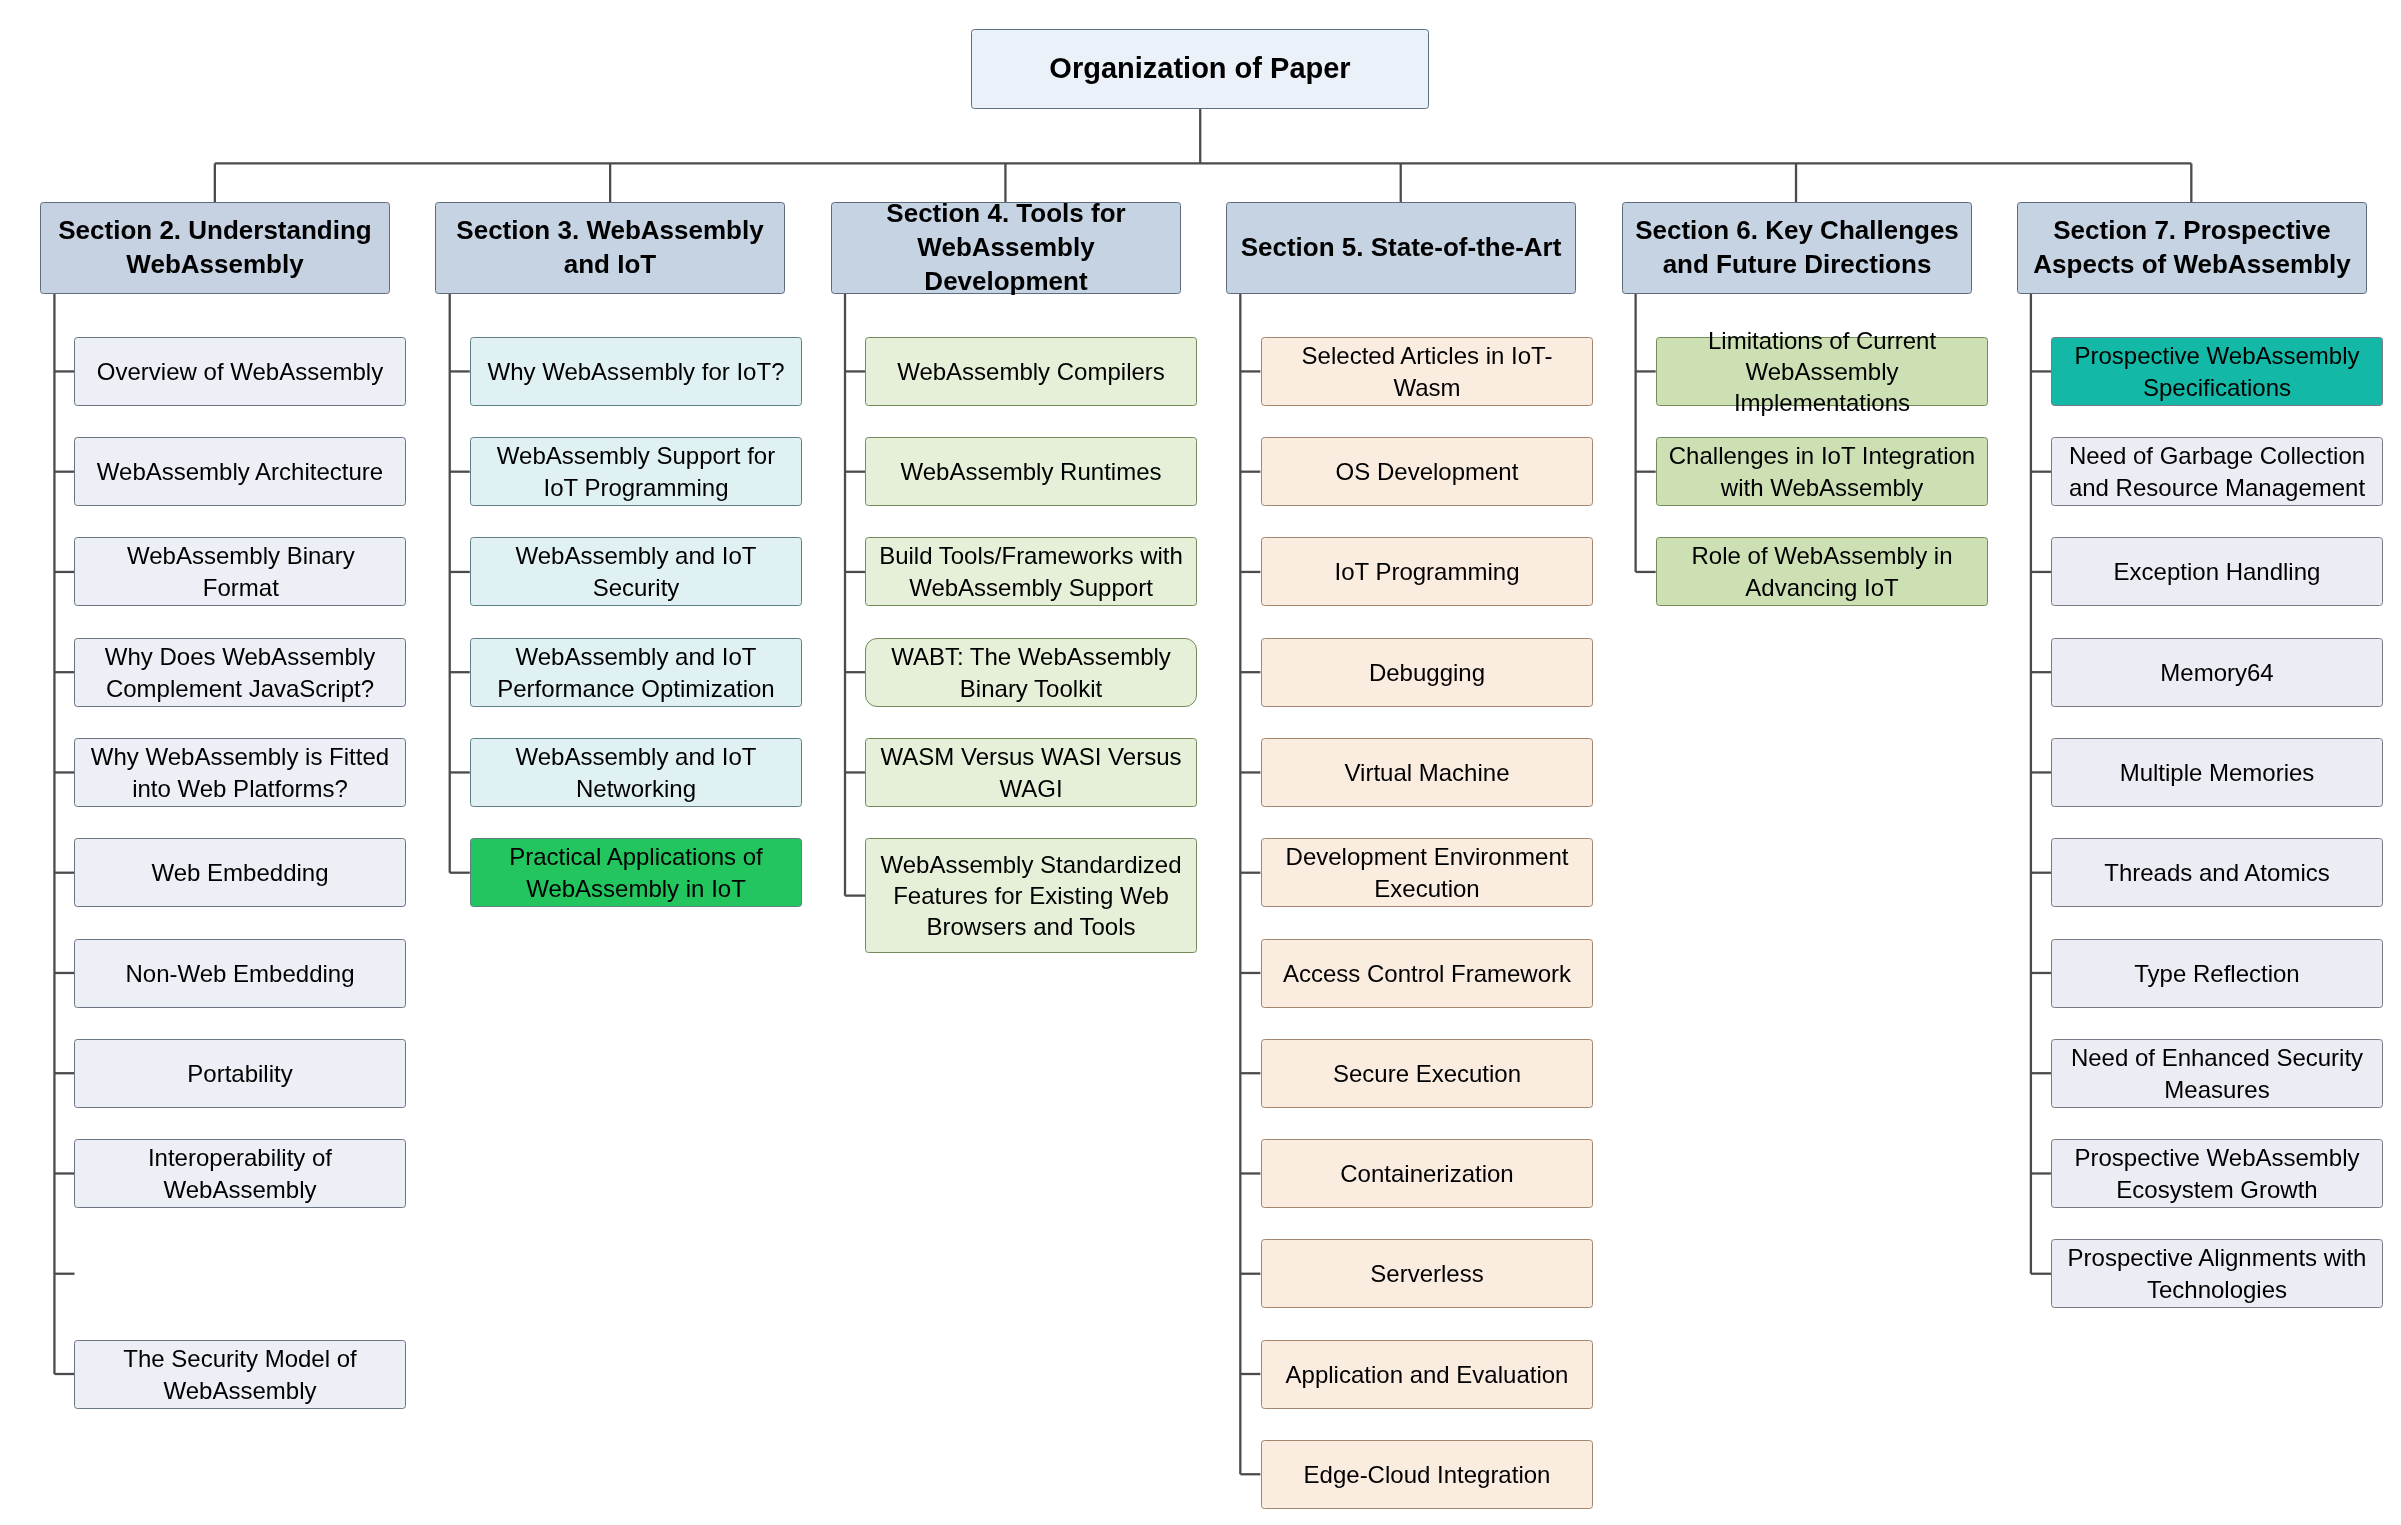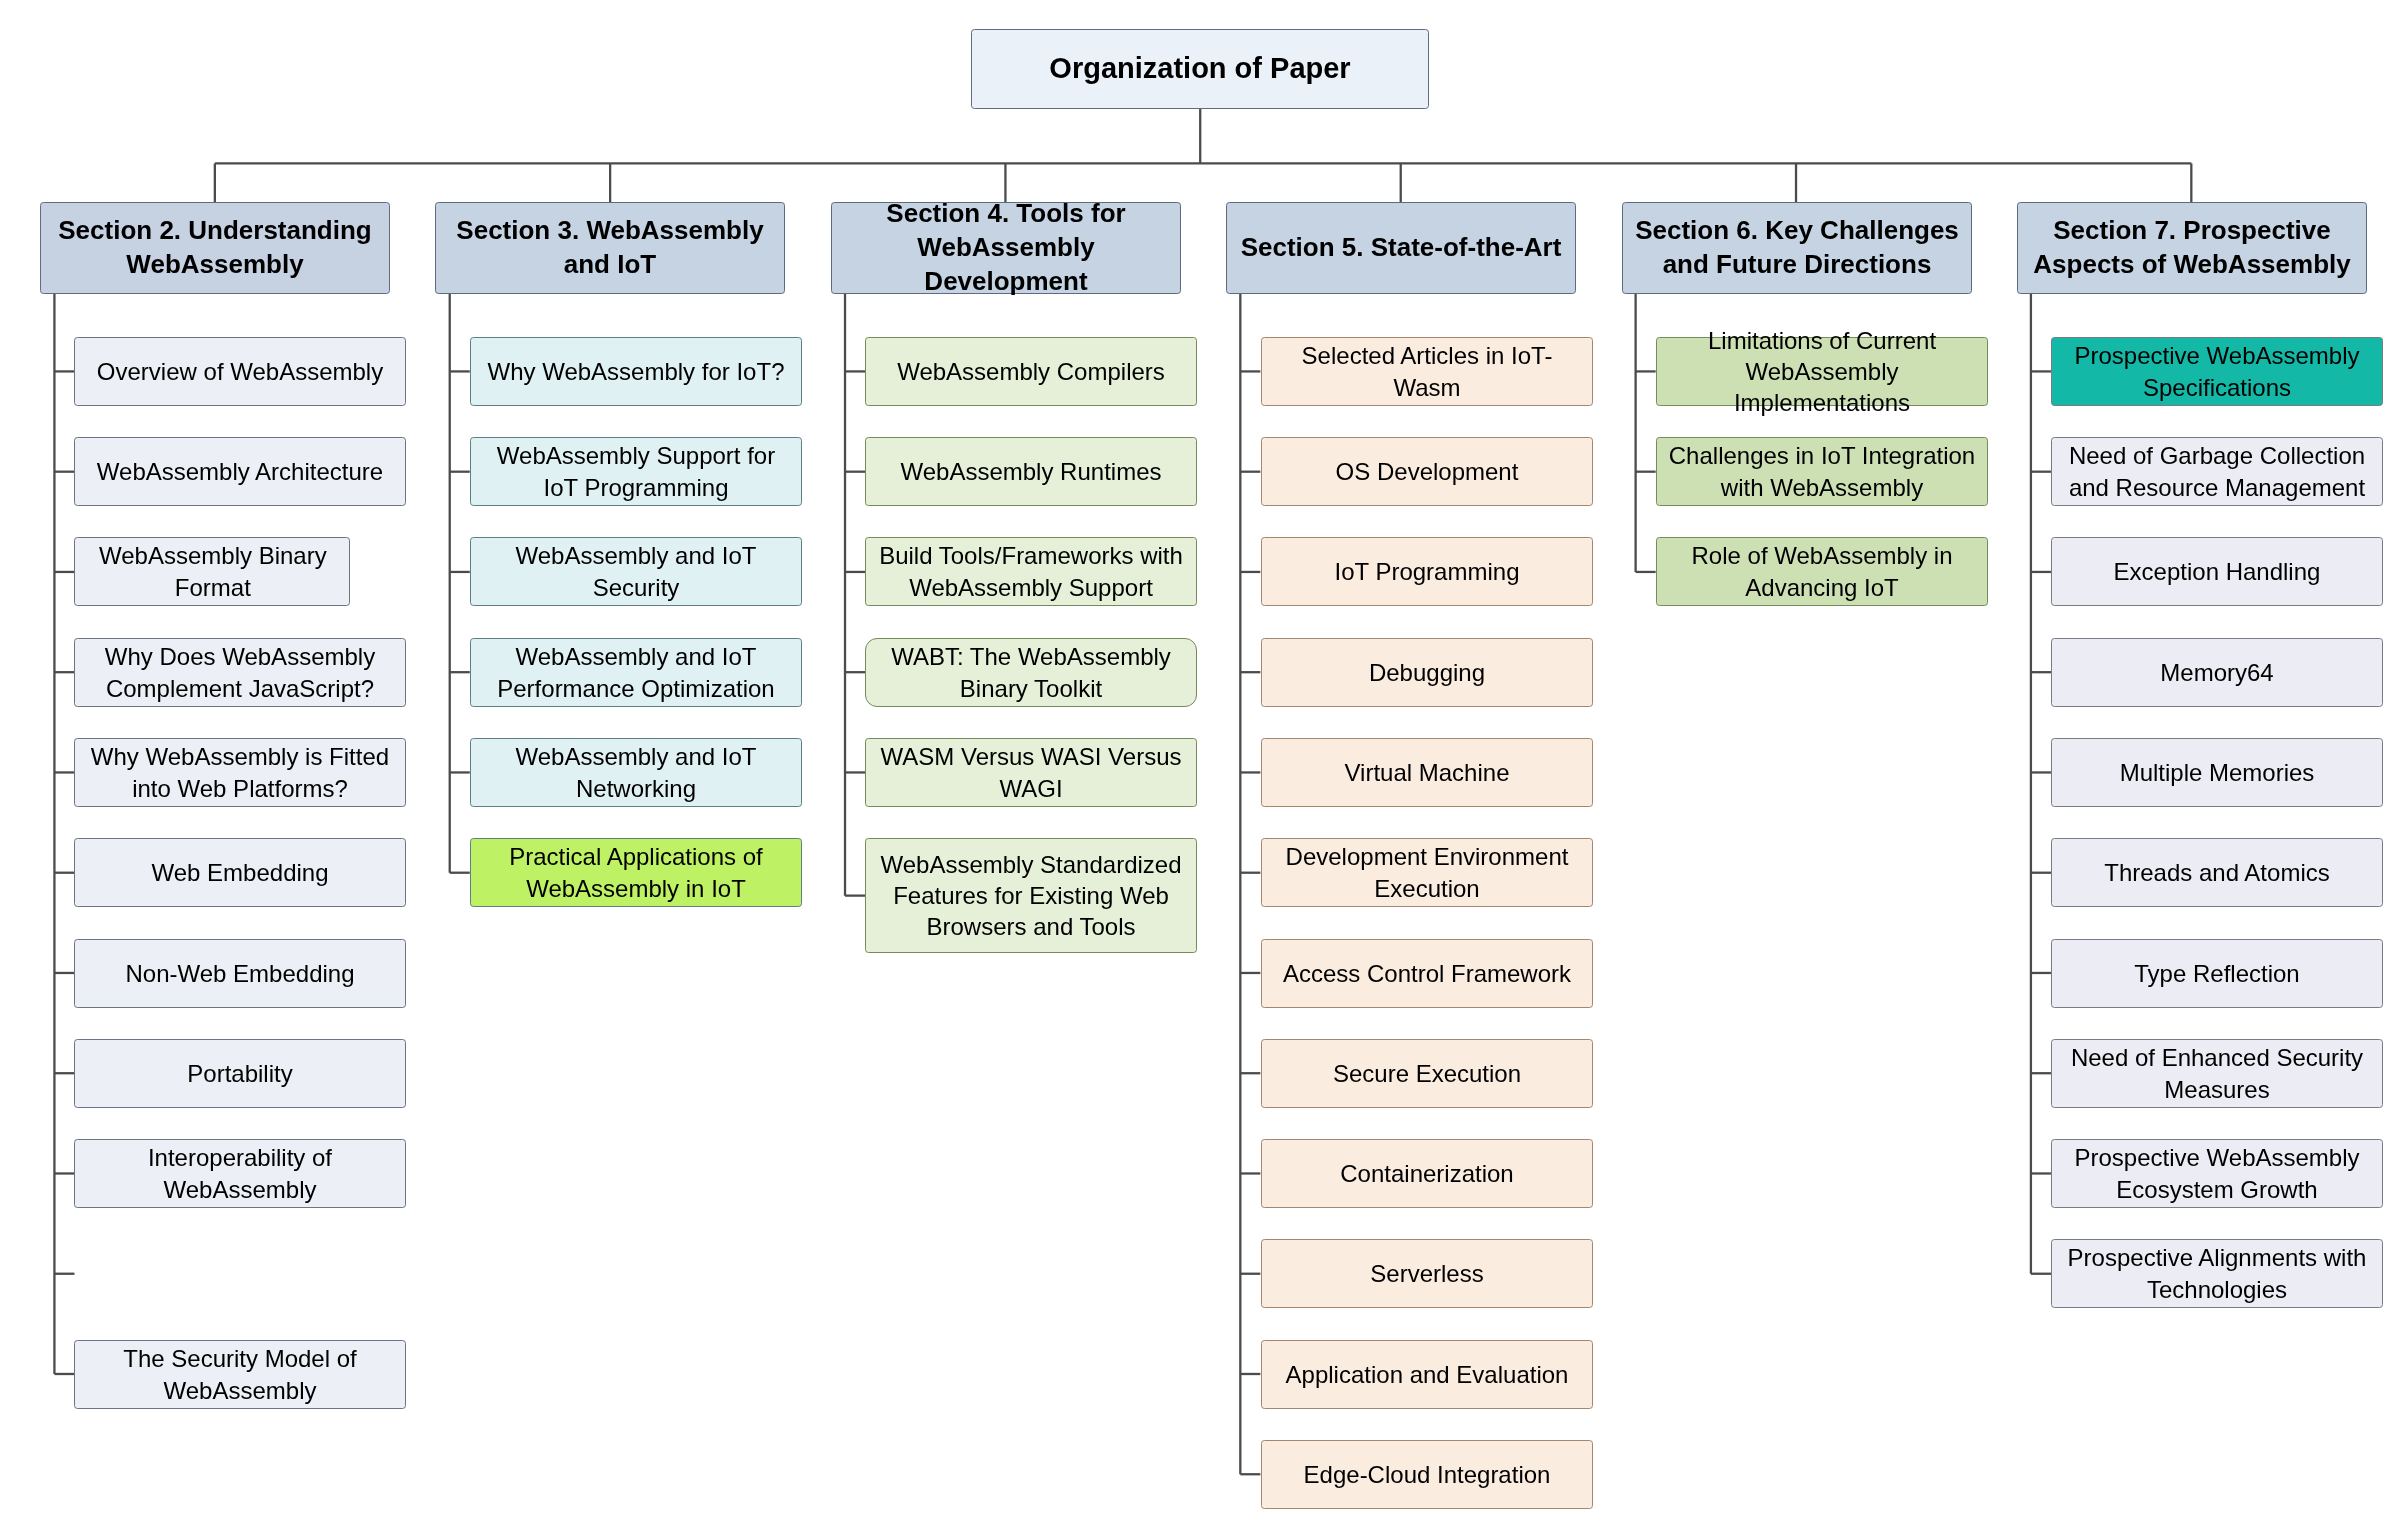--- a/index.html
+++ b/index.html
@@ -122,35 +122,35 @@
       <polyline points="3545,1698 3580,1698" fill="none" stroke="#4b4b4b" stroke-width="4"></polyline>
       <polyline points="3545,1873 3580,1873" fill="none" stroke="#4b4b4b" stroke-width="4"></polyline>
       <polyline points="3545,2048 3580,2048" fill="none" stroke="#4b4b4b" stroke-width="4"></polyline>
       <polyline points="3545,2223 3580,2223" fill="none" stroke="#4b4b4b" stroke-width="4"></polyline>
       <polyline points="3545,513 3545,2223" fill="none" stroke="#4b4b4b" stroke-width="4"></polyline>
     </svg>
   <div class="box title-box">Organization of Paper</div>
 <div class="box section-box" style="left: 40px; background: rgb(198, 209, 226); border-color: rgb(94, 109, 128);">Section 2. Understanding WebAssembly</div>
     <div class="box sub-box" style="left: 74px; top: 337px; width: 332px; height: 69px; background: rgb(236, 239, 245); border-color: rgb(107, 116, 130);">Overview of WebAssembly</div>
     <div class="box sub-box" style="left: 74px; top: 437px; width: 332px; height: 69px; background: rgb(236, 239, 245); border-color: rgb(107, 116, 130);">WebAssembly Architecture</div>
-    <div class="box sub-box" style="left: 74px; top: 537px; width: 276px; height: 69px; background: rgb(236, 239, 245); border-color: rgb(107, 116, 130); padding-left: 12px;">WebAssembly Binary Format</div>
+    <div class="box sub-box" style="left: 74px; top: 537px; width: 332px; height: 69px; background: rgb(236, 239, 245); border-color: rgb(107, 116, 130); padding-left: 12px;">WebAssembly Binary Format</div>
     <div class="box sub-box" style="left: 74px; top: 638px; width: 332px; height: 69px; background: rgb(236, 239, 245); border-color: rgb(107, 116, 130);">Why Does WebAssembly Complement JavaScript?</div>
     <div class="box sub-box" style="left: 74px; top: 738px; width: 332px; height: 69px; background: rgb(236, 239, 245); border-color: rgb(107, 116, 130);">Why WebAssembly is Fitted into Web Platforms?</div>
     <div class="box sub-box" style="left: 74px; top: 838px; width: 332px; height: 69px; background: rgb(236, 239, 245); border-color: rgb(107, 116, 130);">Web Embedding</div>
     <div class="box sub-box" style="left: 74px; top: 939px; width: 332px; height: 69px; background: rgb(236, 239, 245); border-color: rgb(107, 116, 130);">Non-Web Embedding</div>
     <div class="box sub-box" style="left: 74px; top: 1039px; width: 332px; height: 69px; background: rgb(236, 239, 245); border-color: rgb(107, 116, 130);">Portability</div>
     <div class="box sub-box" style="left: 74px; top: 1139px; width: 332px; height: 69px; background: rgb(236, 239, 245); border-color: rgb(107, 116, 130);">Interoperability of WebAssembly</div>
     <div class="box sub-box" style="left: 74px; top: 1340px; width: 332px; height: 69px; background: rgb(236, 239, 245); border-color: rgb(107, 116, 130);">The Security Model of WebAssembly</div>
     <div class="box section-box" style="left: 435px; background: rgb(197, 211, 227); border-color: rgb(92, 107, 125);">Section 3. WebAssembly and IoT</div>
     <div class="box sub-box" style="left: 470px; top: 337px; width: 332px; height: 69px; background: rgb(224, 241, 244); border-color: rgb(94, 127, 133);">Why WebAssembly for IoT?</div>
     <div class="box sub-box" style="left: 470px; top: 437px; width: 332px; height: 69px; background: rgb(224, 241, 244); border-color: rgb(94, 127, 133);">WebAssembly Support for IoT Programming</div>
     <div class="box sub-box" style="left: 470px; top: 537px; width: 332px; height: 69px; background: rgb(224, 241, 244); border-color: rgb(94, 127, 133);">WebAssembly and IoT Security</div>
     <div class="box sub-box" style="left: 470px; top: 638px; width: 332px; height: 69px; background: rgb(224, 241, 244); border-color: rgb(94, 127, 133);">WebAssembly and IoT Performance Optimization</div>
     <div class="box sub-box" style="left: 470px; top: 738px; width: 332px; height: 69px; background: rgb(224, 241, 244); border-color: rgb(94, 127, 133);">WebAssembly and IoT Networking</div>
-    <div class="box sub-box" style="left: 470px; top: 838px; width: 332px; height: 69px; background: #bef264; border-color: rgb(94, 127, 133);">Practical Applications  of WebAssembly in IoT</div>
+    <div class="box sub-box" style="left: 470px; top: 838px; width: 332px; height: 69px; background: #22c55e; border-color: rgb(94, 127, 133);">Practical Applications  of WebAssembly in IoT</div>
     <div class="box section-box" style="left: 831px; background: rgb(197, 211, 227); border-color: rgb(92, 107, 125);">Section 4. Tools for WebAssembly Development</div>
     <div class="box sub-box" style="left: 865px; top: 337px; width: 332px; height: 69px; background: rgb(230, 240, 217); border-color: rgb(116, 138, 90);">WebAssembly Compilers</div>
     <div class="box sub-box" style="left: 865px; top: 437px; width: 332px; height: 69px; background: rgb(230, 240, 217); border-color: rgb(116, 138, 90);">WebAssembly Runtimes</div>
     <div class="box sub-box" style="left: 865px; top: 537px; width: 332px; height: 69px; background: rgb(230, 240, 217); border-color: rgb(116, 138, 90);">Build Tools/Frameworks with WebAssembly Support</div>
     <div class="box sub-box" style="left: 865px; top: 638px; width: 332px; height: 69px; background: rgb(230, 240, 217); border-color: rgb(116, 138, 90); border-radius: 12px;">WABT: The WebAssembly Binary Toolkit</div>
     <div class="box sub-box" style="left: 865px; top: 738px; width: 332px; height: 69px; background: rgb(230, 240, 217); border-color: rgb(116, 138, 90);">WASM Versus WASI Versus WAGI</div>
     <div class="box sub-box" style="left: 865px; top: 838px; width: 332px; height: 115px; background: rgb(230, 240, 217); border-color: rgb(116, 138, 90);">WebAssembly Standardized Features for Existing Web Browsers and Tools</div>
     <div class="box section-box" style="left: 1226px; background: rgb(197, 211, 227); border-color: rgb(92, 107, 125);">Section 5. State-of-the-Art</div>
     <div class="box sub-box" style="left: 1261px; top: 337px; width: 332px; height: 69px; background: rgb(251, 236, 224); border-color: rgb(163, 134, 111);">Selected Articles in IoT-Wasm</div>
     <div class="box sub-box" style="left: 1261px; top: 437px; width: 332px; height: 69px; background: rgb(251, 236, 224); border-color: rgb(163, 134, 111);">OS Development</div>

